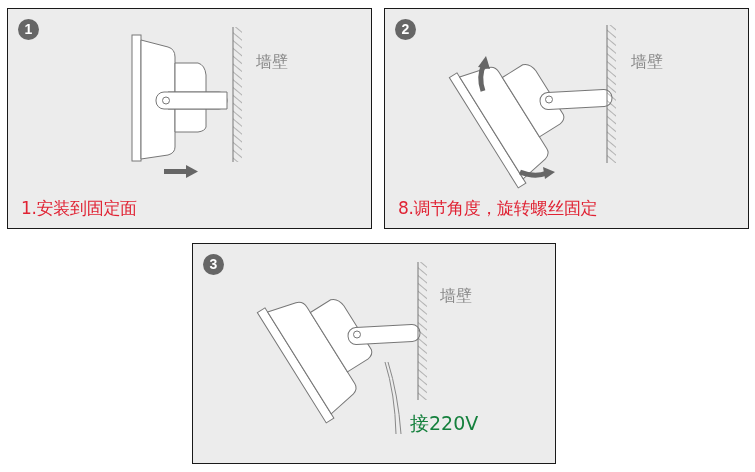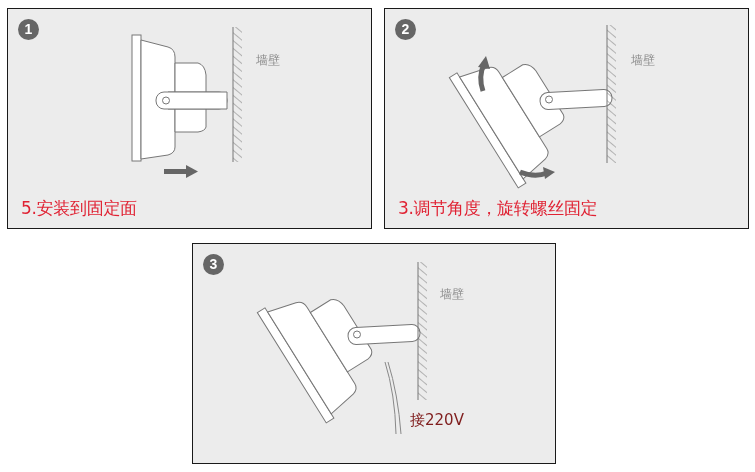--- a/index.html
+++ b/index.html
@@ -1,22 +1,22 @@
 <!DOCTYPE html>
 <html><head>
 <meta charset="utf-8">
 <style>
   html, body { margin:0; padding:0; background:#ffffff; }
   body { width:755px; height:472px; position:relative; overflow:hidden; font-family:"DejaVu Sans", sans-serif; }
   .panel { position:absolute; background:#ececec; border:1.5px solid #1a1a1a; box-sizing:border-box; overflow:hidden; }
   .badge { position:absolute; left:10px; top:10px; width:21px; height:21px; border-radius:50%; background:#666; color:#fff;
            font-family:"Liberation Sans", sans-serif; font-weight:bold; font-size:14px; line-height:21px; text-align:center; }
   .caption { position:absolute; left:13px; bottom:8px; color:#e02233; font-size:17px; white-space:nowrap; letter-spacing:-0.3px; }
-  .wall-label { position:absolute; color:#888; font-size:12px; white-space:nowrap; }
-  .volt-label { position:absolute; color:#7f1d1d; font-size:15px; white-space:nowrap; }
+  .wall-label { position:absolute; color:#888; font-size:16px; white-space:nowrap; }
+  .volt-label { position:absolute; color:#15803d; font-size:19px; white-space:nowrap; }
   svg { position:absolute; left:0; top:0; }
 </style>
 </head>
 <body>
 
 <div class="panel" style="left:7px;top:8px;width:365px;height:221px;">
   <div class="badge">1</div>
   <svg width="365" height="221" viewBox="0 0 365 221">
     <defs>
       <pattern id="hatch1" width="6" height="6" patternUnits="userSpaceOnUse" patternTransform="rotate(-50)">
@@ -39,21 +39,21 @@
 
     <rect x="225" y="18" width="9" height="135" fill="url(#hatch1)"></rect>
     <line x1="225" y1="18" x2="225" y2="153" stroke="#777" stroke-width="1"></line>
 
     <g>
       <rect x="156" y="160" width="22" height="5" fill="#666"></rect>
       <polygon points="178,156 190,162.5 178,169" fill="#666"></polygon>
     </g>
   </svg>
   <div class="wall-label" style="left:248px;top:43px;">墙壁</div>
-  <div class="caption">5.安装到固定面</div>
+  <div class="caption">1.安装到固定面</div>
 </div>
 
 <div class="panel" style="left:384px;top:8px;width:365px;height:221px;">
   <div class="badge">2</div>
   <svg width="365" height="221" viewBox="0 0 365 221">
     <defs>
       <pattern id="hatch2" width="6" height="6" patternUnits="userSpaceOnUse" patternTransform="rotate(-50)">
         <line x1="0" y1="0" x2="0" y2="6" stroke="#777" stroke-width="1"></line>
       </pattern>
     </defs>
@@ -72,21 +72,21 @@
     <g>
       <path d="M98 82 Q93 68 99 55" fill="none" stroke="#666" stroke-width="5"></path>
       <polygon points="93,58 101,47 105,60" fill="#666"></polygon>
     </g>
     <g>
       <path d="M135 163 Q150 169 162 164" fill="none" stroke="#666" stroke-width="5"></path>
     <polygon points="158,158 170,163 160,170" fill="#666"></polygon>
     </g>
   </svg>
   <div class="wall-label" style="left:246px;top:43px;">墙壁</div>
-  <div class="caption">3.调节角度，旋转螺丝固定</div>
+  <div class="caption">8.调节角度，旋转螺丝固定</div>
 </div>
 
 <div class="panel" style="left:192px;top:243px;width:364px;height:221px;">
   <div class="badge">3</div>
   <svg width="364" height="221" viewBox="0 0 364 221">
     <defs>
       <pattern id="hatch3" width="6" height="6" patternUnits="userSpaceOnUse" patternTransform="rotate(-50)">
         <line x1="0" y1="0" x2="0" y2="6" stroke="#777" stroke-width="1"></line>
       </pattern>
     </defs>

